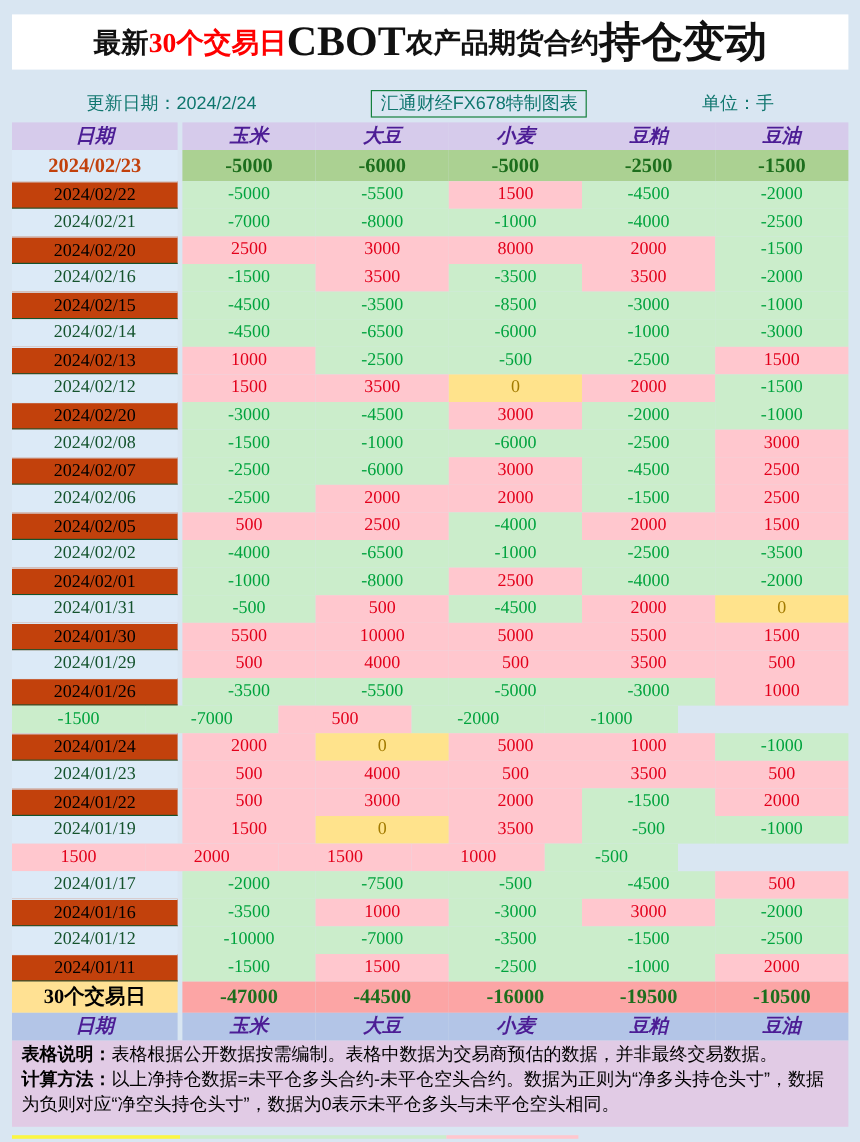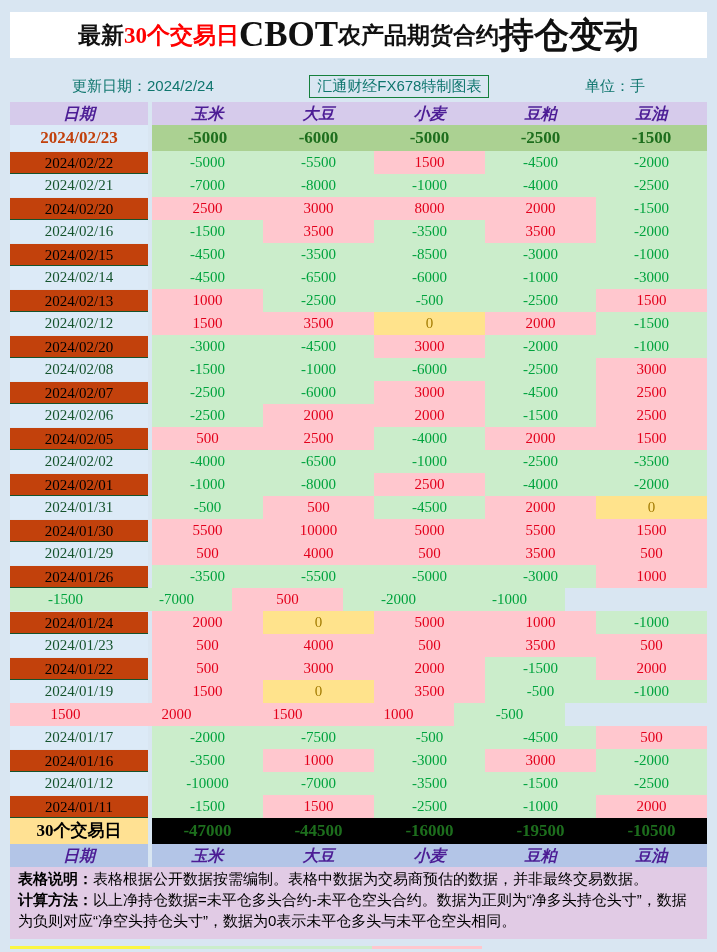--- a/index.html
+++ b/index.html
@@ -43,21 +43,21 @@
   .date.first{background:#DCEAF7;color:#c2410c;}
 
   .val.neg{background:#CBEDCB;color:#00A33E;}
   .val.pos{background:#FFC7CE;color:#E3001B;}
   .val.zero{background:#FFE38C;color:#A37B00;}
   .val.hl0{background:#ABD192;color:#1D6E1D;}
 
   .summary{height:26px;}
   .summary .cell{height:26px;line-height:26px;font-weight:700;font-size:17px;}
   .summary .dcol{background:#FFE193;color:#000;}
-  .summary .vcol{background:#000000;color:#1D6E1D;}
+  .summary .vcol{background:#fca5a5;color:#1D6E1D;}
 
   
   .notes{width:697px;box-sizing:border-box;background:#E1CBE5;color:#000;
          margin-top:0;padding:1px 8px 8px 8px;font-size:15px;line-height:21px;}
   .notes p{margin:0;}
   .notes b{font-weight:700;}
 
   
   .legend-strip{margin-top:7px;height:3px;display:flex;}
   .legend-strip .seg-y{width:140px;background:#FAF642;}

